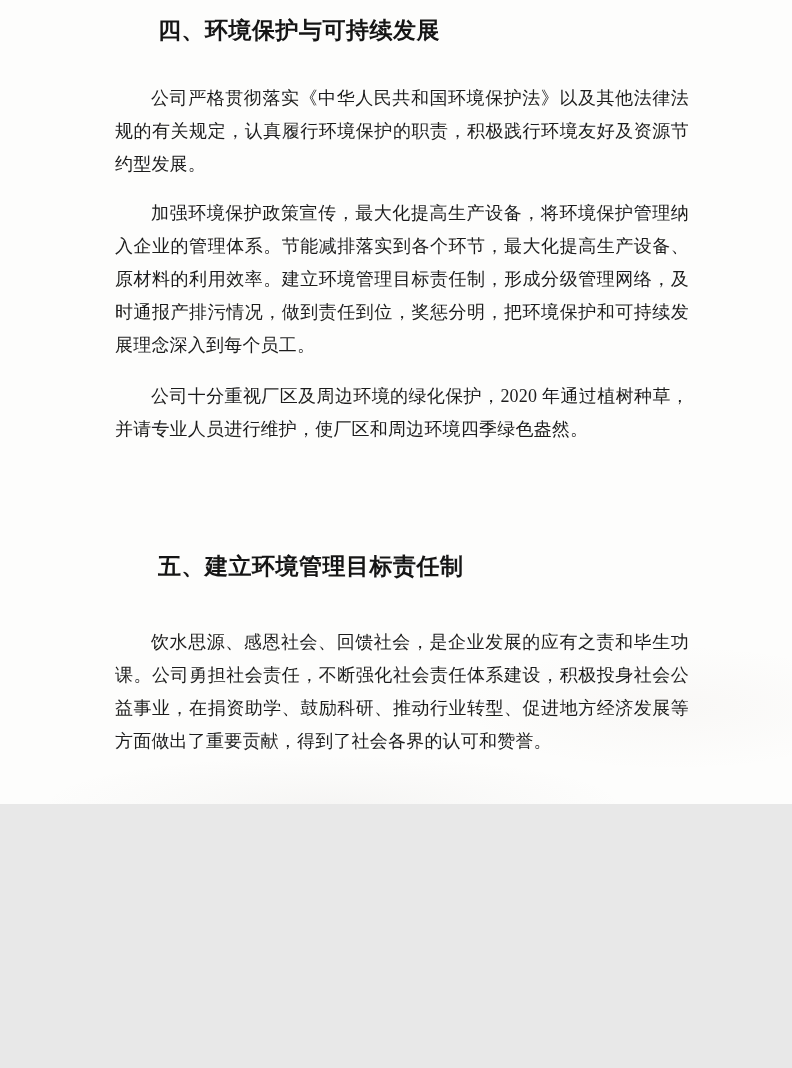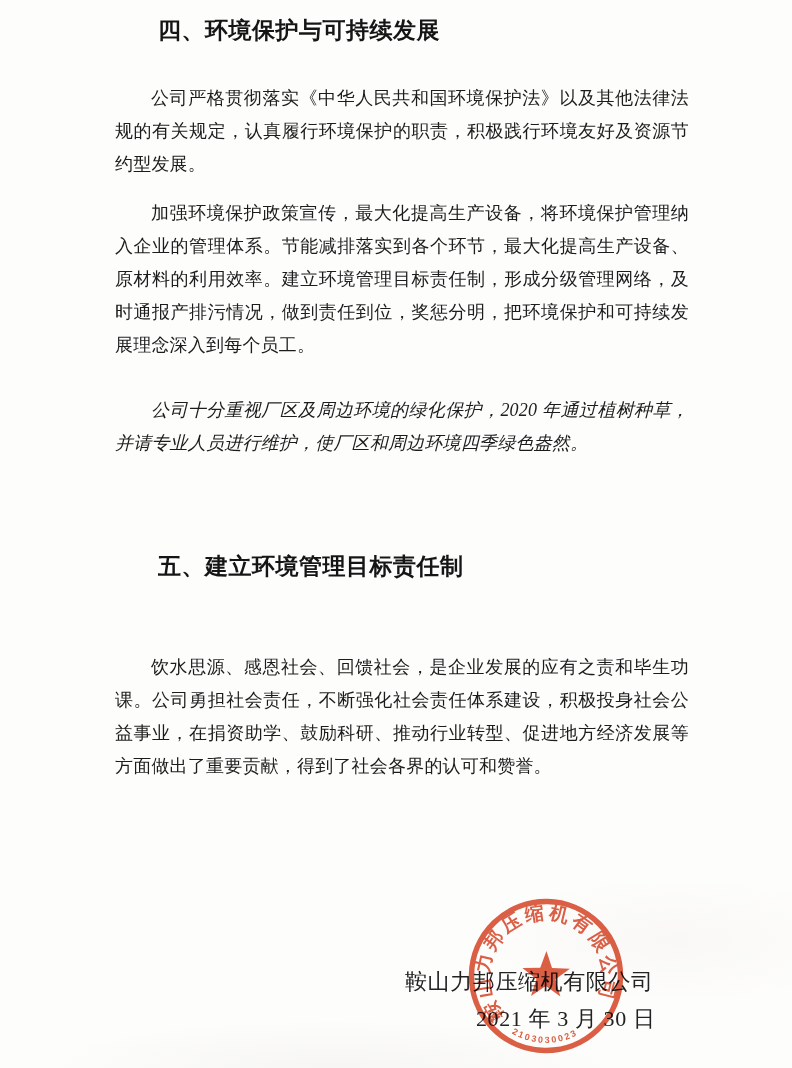--- a/index.html
+++ b/index.html
@@ -1,19 +1,19 @@
 <!DOCTYPE html>
 <html><head>
 <meta charset="utf-8">
 <style>
   html,body{margin:0;padding:0;}
   body{background:#e8e8e8;}
   .page{
     position:relative;
-    width:792px;height:1068px;
+    width:792px;height:804px;
     margin:0 auto;
     background:
       radial-gradient(ellipse 420px 70px at 42% 100%, rgba(120,110,105,0.05), transparent 70%),
       radial-gradient(ellipse 300px 90px at 85% 88%, rgba(150,120,110,0.04), transparent 70%),
       #fdfdfc;
     overflow:hidden;
     font-family:"Liberation Serif","DejaVu Serif",serif;
     color:#1b1b1b;
   }
   .text-col{position:absolute;left:115px;width:574px;}
@@ -70,25 +70,25 @@
 <body>
 
 <div class="page">
 
   <h2 class="section-heading text-col" style="top:15px;">四、环境保护与可持续发展</h2>
 
   <p class="body-para text-col" style="top:82px;">公司严格贯彻落实《中华人民共和国环境保护法》以及其他法律法规的有关规定，认真履行环境保护的职责，积极践行环境友好及资源节约型发展。</p>
 
   <p class="body-para text-col" style="top:197px;">加强环境保护政策宣传，最大化提高生产设备，将环境保护管理纳入企业的管理体系。节能减排落实到各个环节，最大化提高生产设备、原材料的利用效率。建立环境管理目标责任制，形成分级管理网络，及时通报产排污情况，做到责任到位，奖惩分明，把环境保护和可持续发展理念深入到每个员工。</p>
 
-  <p class="body-para text-col" style="top:394px;font-style:italic;">公司十分重视厂区及周边环境的绿化保护，2020 年通过植树种草，并请专业人员进行维护，使厂区和周边环境四季绿色盎然。</p>
+  <p class="body-para text-col" style="top:380px;">公司十分重视厂区及周边环境的绿化保护，2020 年通过植树种草，并请专业人员进行维护，使厂区和周边环境四季绿色盎然。</p>
 
   <h2 class="section-heading text-col" style="top:551px;">五、建立环境管理目标责任制</h2>
 
-  <p class="body-para text-col" style="top:626px;margin-top:25px;">饮水思源、感恩社会、回馈社会，是企业发展的应有之责和毕生功课。公司勇担社会责任，不断强化社会责任体系建设，积极投身社会公益事业，在捐资助学、鼓励科研、推动行业转型、促进地方经济发展等方面做出了重要贡献，得到了社会各界的认可和赞誉。</p>
+  <p class="body-para text-col" style="top:626px;">饮水思源、感恩社会、回馈社会，是企业发展的应有之责和毕生功课。公司勇担社会责任，不断强化社会责任体系建设，积极投身社会公益事业，在捐资助学、鼓励科研、推动行业转型、促进地方经济发展等方面做出了重要贡献，得到了社会各界的认可和赞誉。</p>
 
   <div class="sig-line" style="left:405px;top:969px;">鞍山力邦压缩机有限公司</div>
 
   <div class="sig-line" style="left:442px;top:1006px;margin-left:34px;">2021 年 3 月 30 日</div>
 
   <svg class="seal" viewBox="-86 -86 172 172">
 
     <circle r="74.5" fill="none" stroke-width="5.5" stroke="#d8482a"></circle>
 
     <g transform="rotate(-10)">

